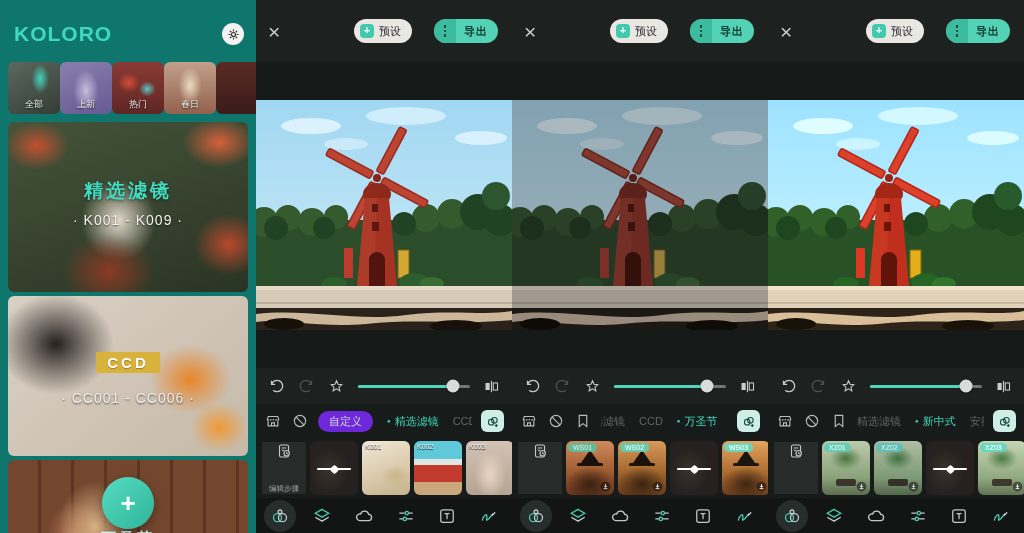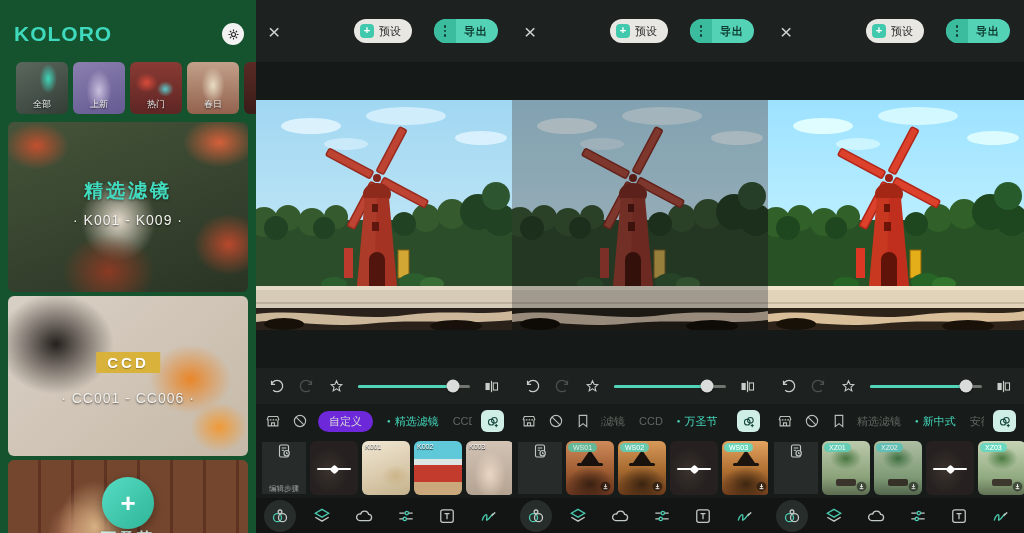--- a/index.html
+++ b/index.html
@@ -1,24 +1,24 @@
 <!DOCTYPE html>
 <html><head>
 <meta charset="utf-8">
 <style>
 *{margin:0;padding:0;box-sizing:border-box}
 html,body{width:1024px;height:533px;overflow:hidden}
 body{background:#1b1f1d;font-family:"Liberation Sans","DejaVu Sans",sans-serif;display:flex}
 svg{display:block}
 
-.sidebar{width:256px;height:533px;background:#14532d;flex-shrink:0;position:relative;overflow:hidden}
+.sidebar{width:256px;height:533px;background:#0f766e;flex-shrink:0;position:relative;overflow:hidden}
 .side-head{height:58px;display:flex;align-items:center;justify-content:space-between;padding:10px 12px 0 14px}
 .logo{color:#3fd9bd;font-size:21px;font-weight:bold;letter-spacing:1px}
 .gear{width:22px;height:22px;background:#f1f2f1;border-radius:50%;display:flex;align-items:center;justify-content:center;color:#2a2a2a}
-.cats{display:flex;gap:5px;padding-left:16px;margin-top:4px;overflow:hidden}
+.cats{display:flex;padding-left:8px;margin-top:4px;overflow:hidden}
 .cat{width:52px;height:52px;border-radius:6px;flex-shrink:0;position:relative;overflow:hidden}
 .cat .lbl{position:absolute;bottom:3px;width:100%;text-align:center;color:#ecf0ee;font-size:9px;text-shadow:0 1px 2px rgba(0,0,0,.85)}
 .cat1{background:radial-gradient(14px 24px at 62% 32%,#3fd6ba,transparent 62%),linear-gradient(150deg,#5c685e,#333d36)}
 .cat2{background:radial-gradient(18px 30px at 50% 55%,#c7bedd,transparent 70%),linear-gradient(160deg,#8a7fae,#655a92)}
 .cat3{background:radial-gradient(16px 14px at 32% 40%,#d84a3a,transparent 70%),radial-gradient(12px 11px at 68% 52%,#5ac8c8,transparent 70%),linear-gradient(#8a3a34,#5e2624)}
 .cat4{background:radial-gradient(16px 26px at 50% 45%,#e9dcc4,transparent 72%),linear-gradient(#c2a089,#93624e)}
 .cat5{background:linear-gradient(#5a2a24,#3a1c18)}
 .packs{padding:8px;display:flex;flex-direction:column;gap:4px}
 .pack{width:240px;border-radius:6px;position:relative;overflow:hidden}
 .pack1{height:170px;background:

